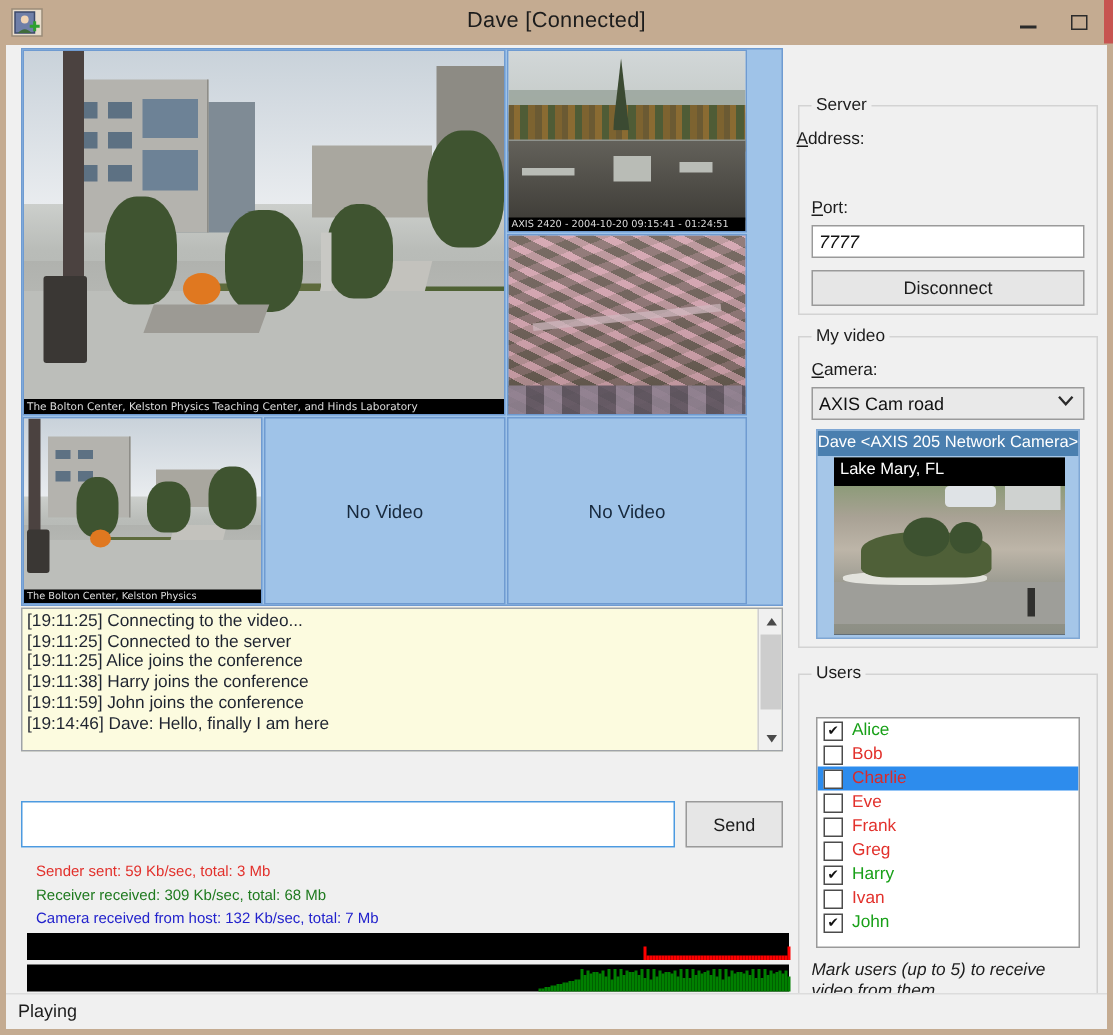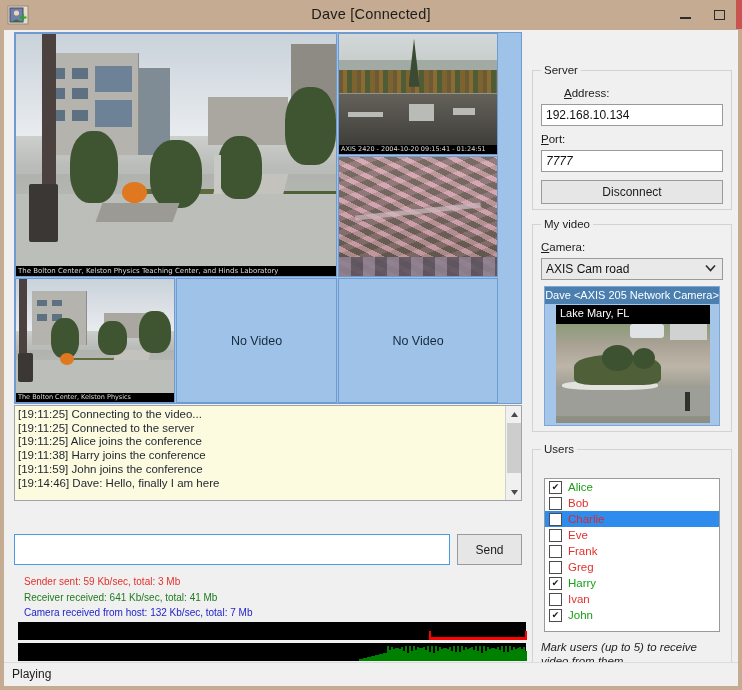--- a/index.html
+++ b/index.html
@@ -380,21 +380,21 @@
       </div>
     </div>
 
     <input class="msgbox" type="text" value="" style="">
     <div class="sendbtn">
       <span>Send</span>
     </div>
 
     <div class="stats">
       <div class="st-send">Sender sent: 59 Kb/sec, total: 3 Mb</div>
-      <div class="st-recv">Receiver received: 641 Kb/sec, total: 41 Mb</div>
+      <div class="st-recv">Receiver received: 309 Kb/sec, total: 68 Mb</div>
       <div class="st-cam">Camera received from host: 132 Kb/sec, total: 7 Mb</div>
     </div>
 
     <div class="graphs">
       <div class="graph g1">
         <div class="wave" id="w1" style="left:411px;width:97px">
             <i style="left: 0px; height: 9px; background: rgb(255, 0, 0);"></i>
             <i style="left: 2px; height: 3px; background: rgb(255, 0, 0);"></i>
             <i style="left: 4px; height: 3px; background: rgb(255, 0, 0);"></i>
             <i style="left: 6px; height: 3px; background: rgb(255, 0, 0);"></i>
@@ -584,24 +584,23 @@
             <i style="left: 92px; height: 3px; background: rgb(0, 0, 255);"></i>
             <i style="left: 94px; height: 3px; background: rgb(0, 0, 255);"></i>
             <i style="left: 96px; height: 9px; background: rgb(0, 0, 255);"></i>
           </div>
       </div>
     </div>
 
     <div class="gbox grp-server">
       <span class="cap">Server</span>
     </div>
-    <div class="lbl" style="left:560px;top:57px">
+    <div class="lbl" style="left:527px;top:57px">
       <u>A</u><span>ddress:</span>
     </div>
-    <input class="tfield" style="left: 537px; top: 74px; width: 182px;" value="192.168.10.134">
     <div class="lbl" style="left:537px;top:103px">
       <u>P</u><span>ort:</span>
     </div>
     <input class="tfield" style="left: 537px; top: 120px; width: 182px; font-style: italic;" value="7777">
     <div class="btn" style="left:537px;top:150px;width:182px;height:24px">
       <span>Disconnect</span>
     </div>
 
     <div class="gbox grp-video">
       <span class="cap">My video</span>

